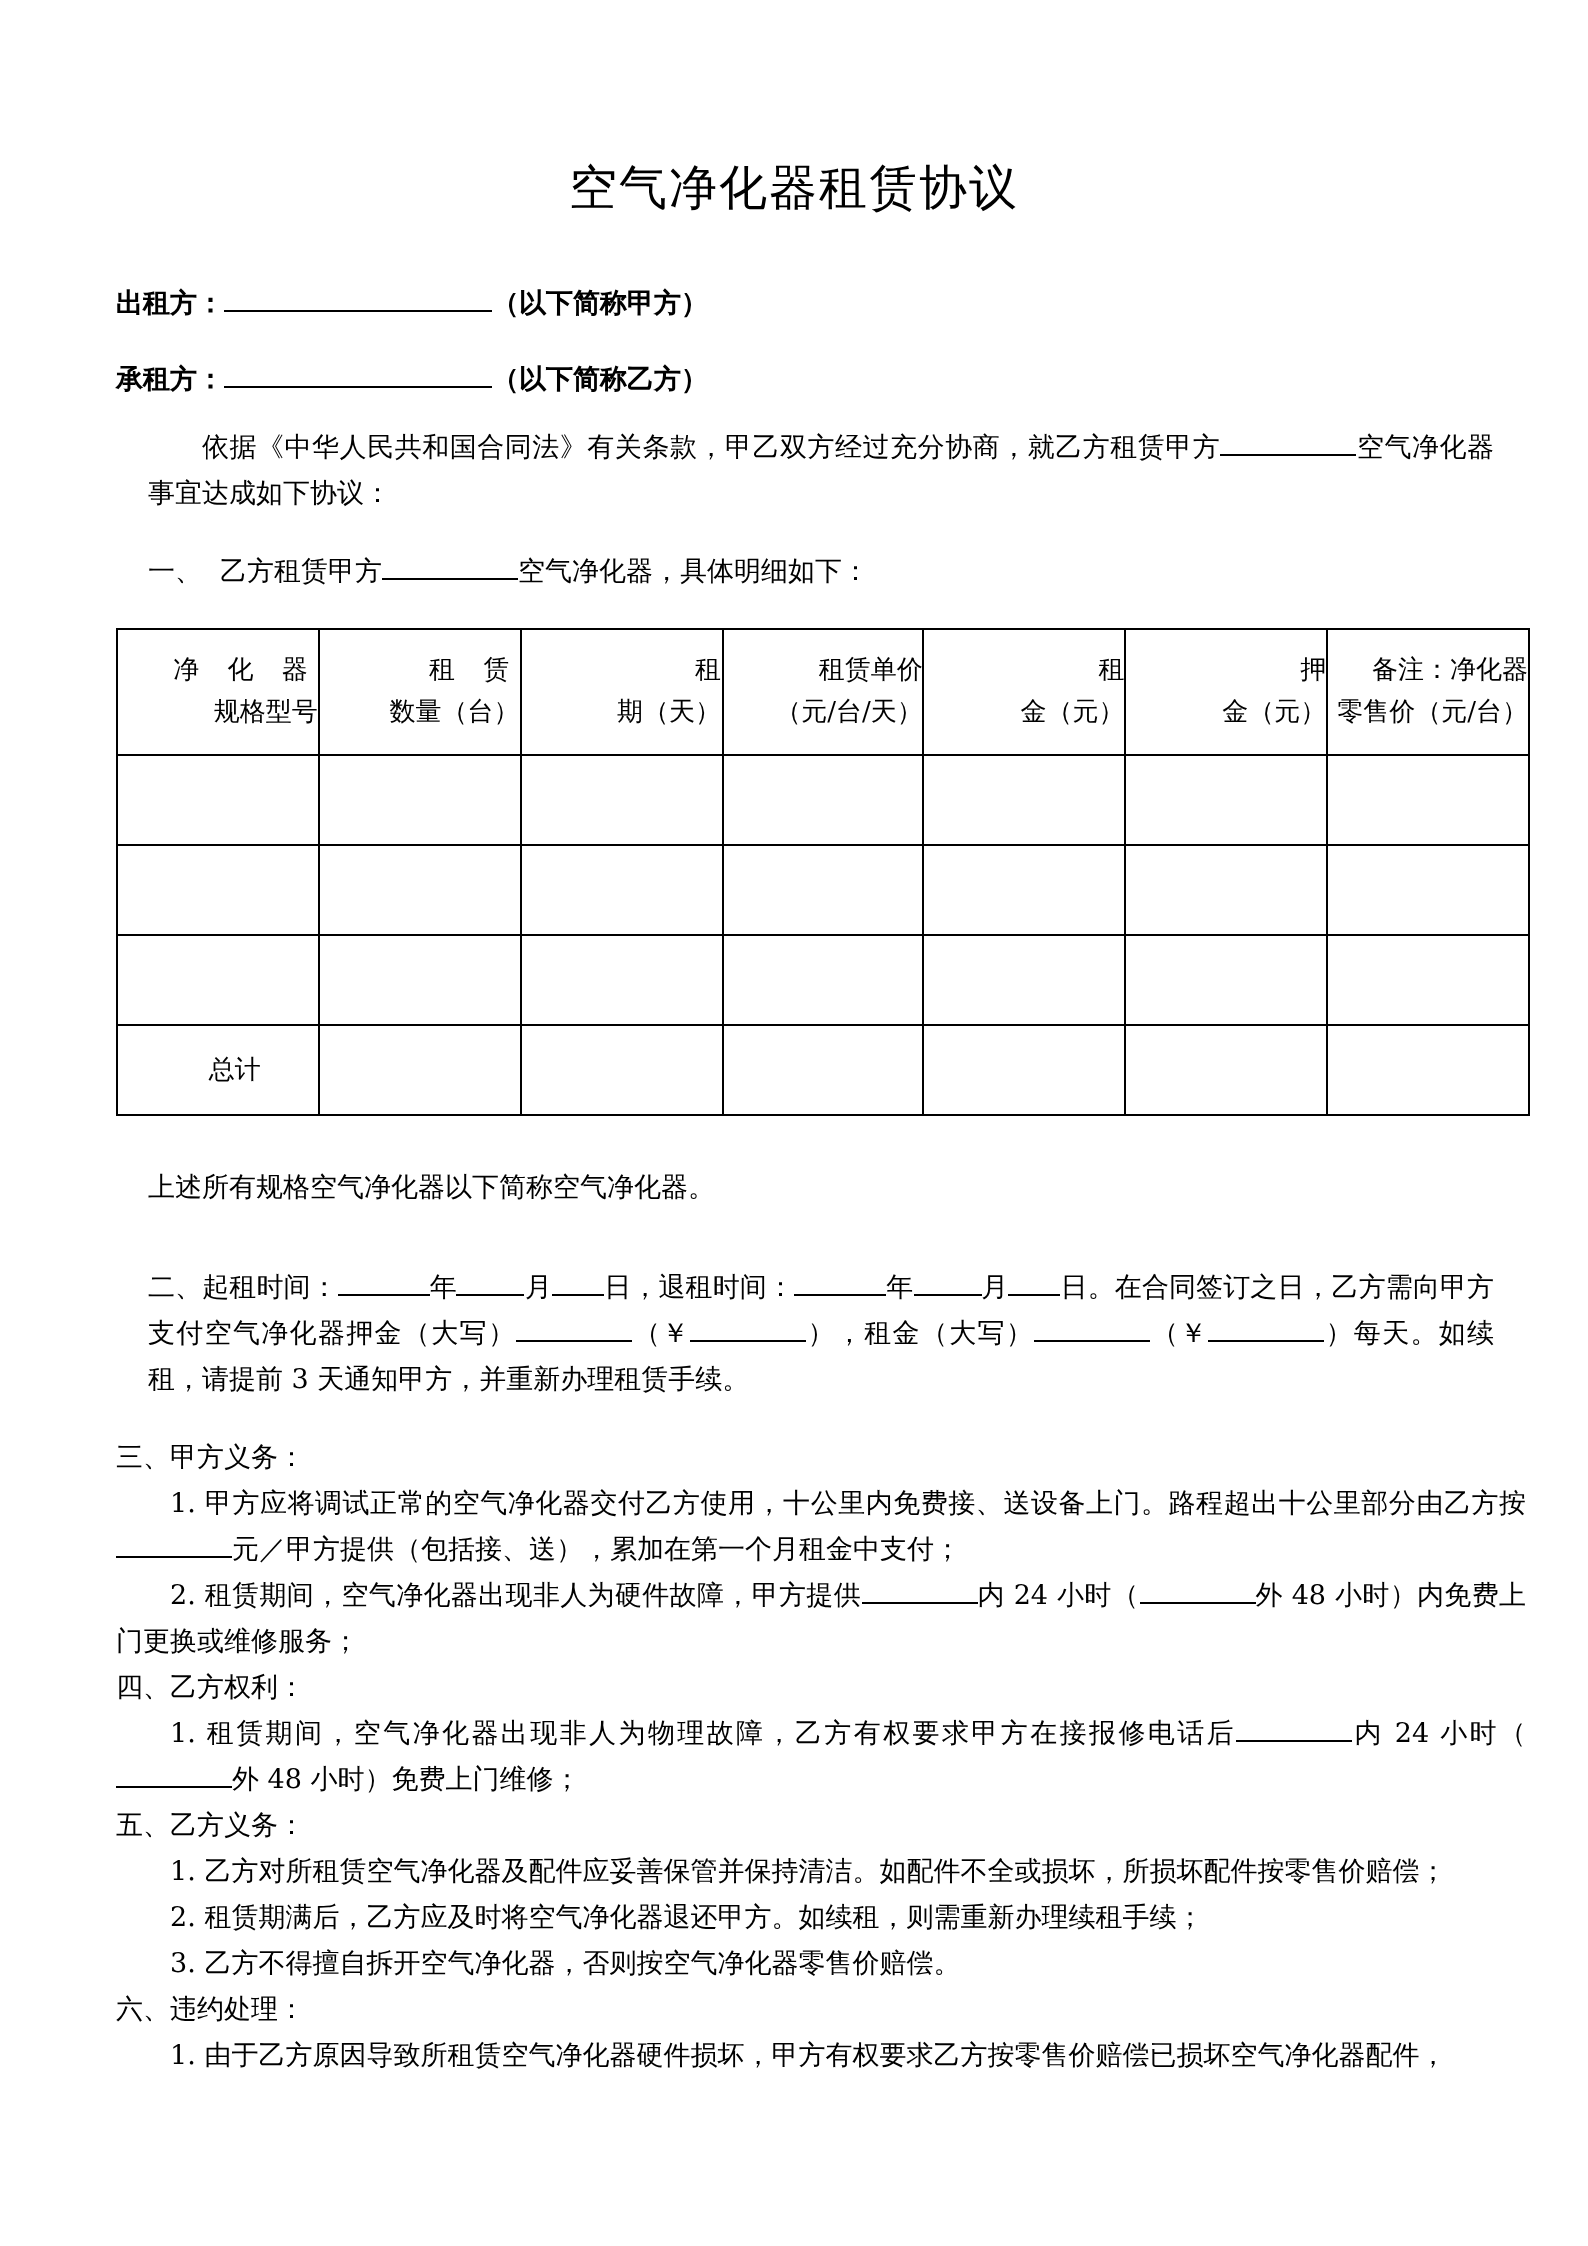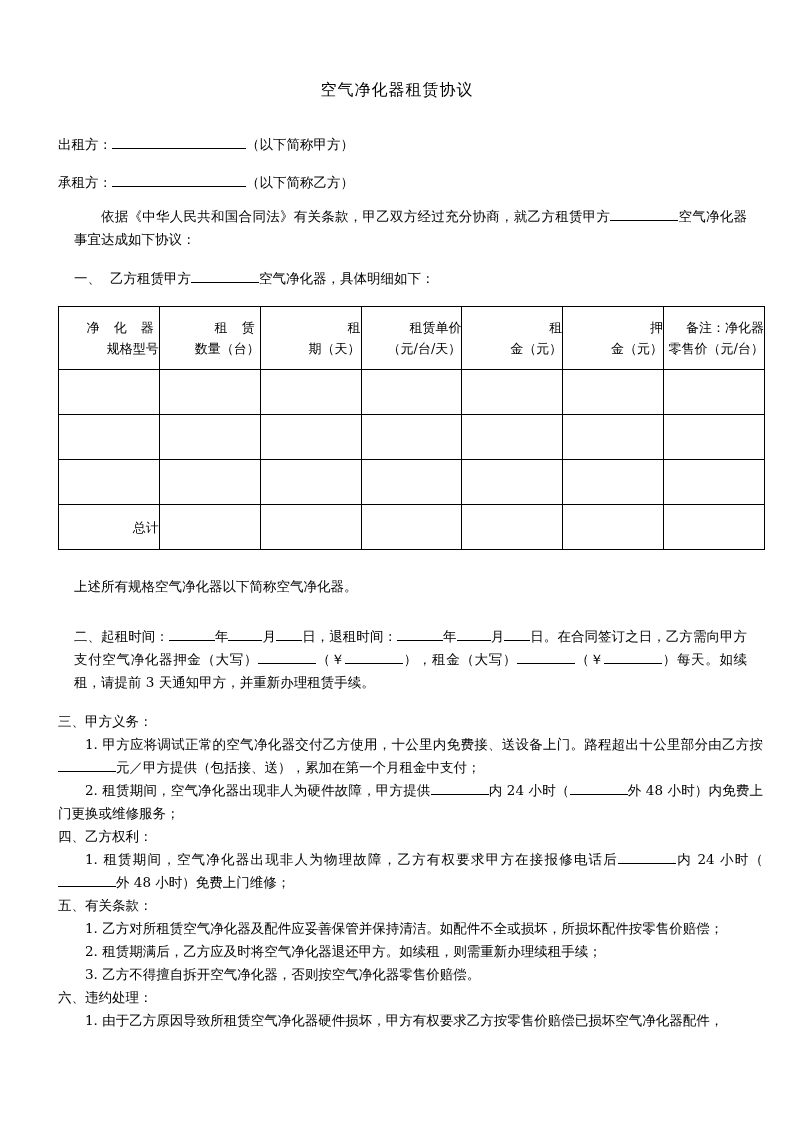--- a/index.html
+++ b/index.html
@@ -17,32 +17,33 @@
   .page {
     position: relative;
     width: 794px;
     height: 1123px;
     background: #ffffff;
     box-sizing: border-box;
     padding: 0 31px;
   }
   .doc-title {
     text-align: center;
-    font-size: 16px;
+    font-size: 24px;
     font-weight: normal;
     letter-spacing: 1px;
     margin: 0;
     padding-top: 82px;
     line-height: 1;
   }
   .party-line {
     font-size: 13.5px;
     line-height: 1;
     margin: 0;
     padding-left: 27px;
+    font-weight: bold;
   }
   .party-line.first { padding-top: 40px; }
   .party-line.second { padding-top: 24px; }
   .blank-ul {
     display: inline-block;
     border-bottom: 1px solid #000;
     vertical-align: baseline;
   }
   .bl-long { width: 134px; }
   .bl-med { width: 68px; }
@@ -92,21 +93,21 @@
     padding: 0;
   }
   table.spec-table td.hd {
     height: 62px;
     text-align: right;
   }
   table.spec-table td.bodyrow {
     height: 44px;
   }
   table.spec-table td.total-cell {
-    text-align: right;
+    text-align: center;
     padding-left: 17px;
   }
   .hd-two-line span { display: block; }
   .sp-wide { letter-spacing: 5px; padding-left: 5px; }
   .num { font-family: "DejaVu Serif", "Liberation Serif", serif; }
 </style>
 </head>
 <body>
 
 <div class="page">
@@ -218,21 +219,21 @@
 
   <p class="list-one"><span class="num">1.</span>&nbsp;<span>甲方应将调试正常的空气净化器交付乙方使用，十公里内免费接、送设备上门。路程超出十公里部分由乙方按</span><span class="blank-ul bl-sm"></span><span>元／甲方提供（包括接、送），累加在第一个月租金中支付；</span></p>
 
   <p class="list-one"><span class="num">2.</span>&nbsp;<span>租赁期间，空气净化器出现非人为硬件故障，甲方提供</span><span class="blank-ul bl-sm"></span><span>内 24 小时（</span><span class="blank-ul bl-sm"></span><span>外 48 小时）内免费上门更换或维修服务；</span></p>
 
   <p class="sec-head">四、乙方权利：</p>
 
   <p class="list-one"><span class="num">1.</span>&nbsp;<span>租赁期间，空气净化器出现非人为物理故障，乙方有权要求甲方在接报修电话后</span><span class="blank-ul bl-sm"></span><span>内 24 小时（</span><span class="blank-ul bl-sm"></span><span>外 48 小时）免费上门维修；</span></p>
 
 
-  <p class="sec-head">五、有关条款：</p>
+  <p class="sec-head">五、乙方义务：</p>
 
   <p class="list-one"><span class="num">1.</span>&nbsp;<span>乙方对所租赁空气净化器及配件应妥善保管并保持清洁。如配件不全或损坏，所损坏配件按零售价赔偿；</span></p>
 
   <p class="list-one"><span class="num">2.</span>&nbsp;<span>租赁期满后，乙方应及时将空气净化器退还甲方。如续租，则需重新办理续租手续；</span></p>
 
   <p class="list-one"><span class="num">3.</span>&nbsp;<span>乙方不得擅自拆开空气净化器，否则按空气净化器零售价赔偿。</span></p>
 
   <p class="sec-head">六、违约处理：</p>
 
   <p class="list-one"><span class="num">1.</span>&nbsp;<span>由于乙方原因导致所租赁空气净化器硬件损坏，甲方有权要求乙方按零售价赔偿已损坏空气净化器配件，</span></p>

